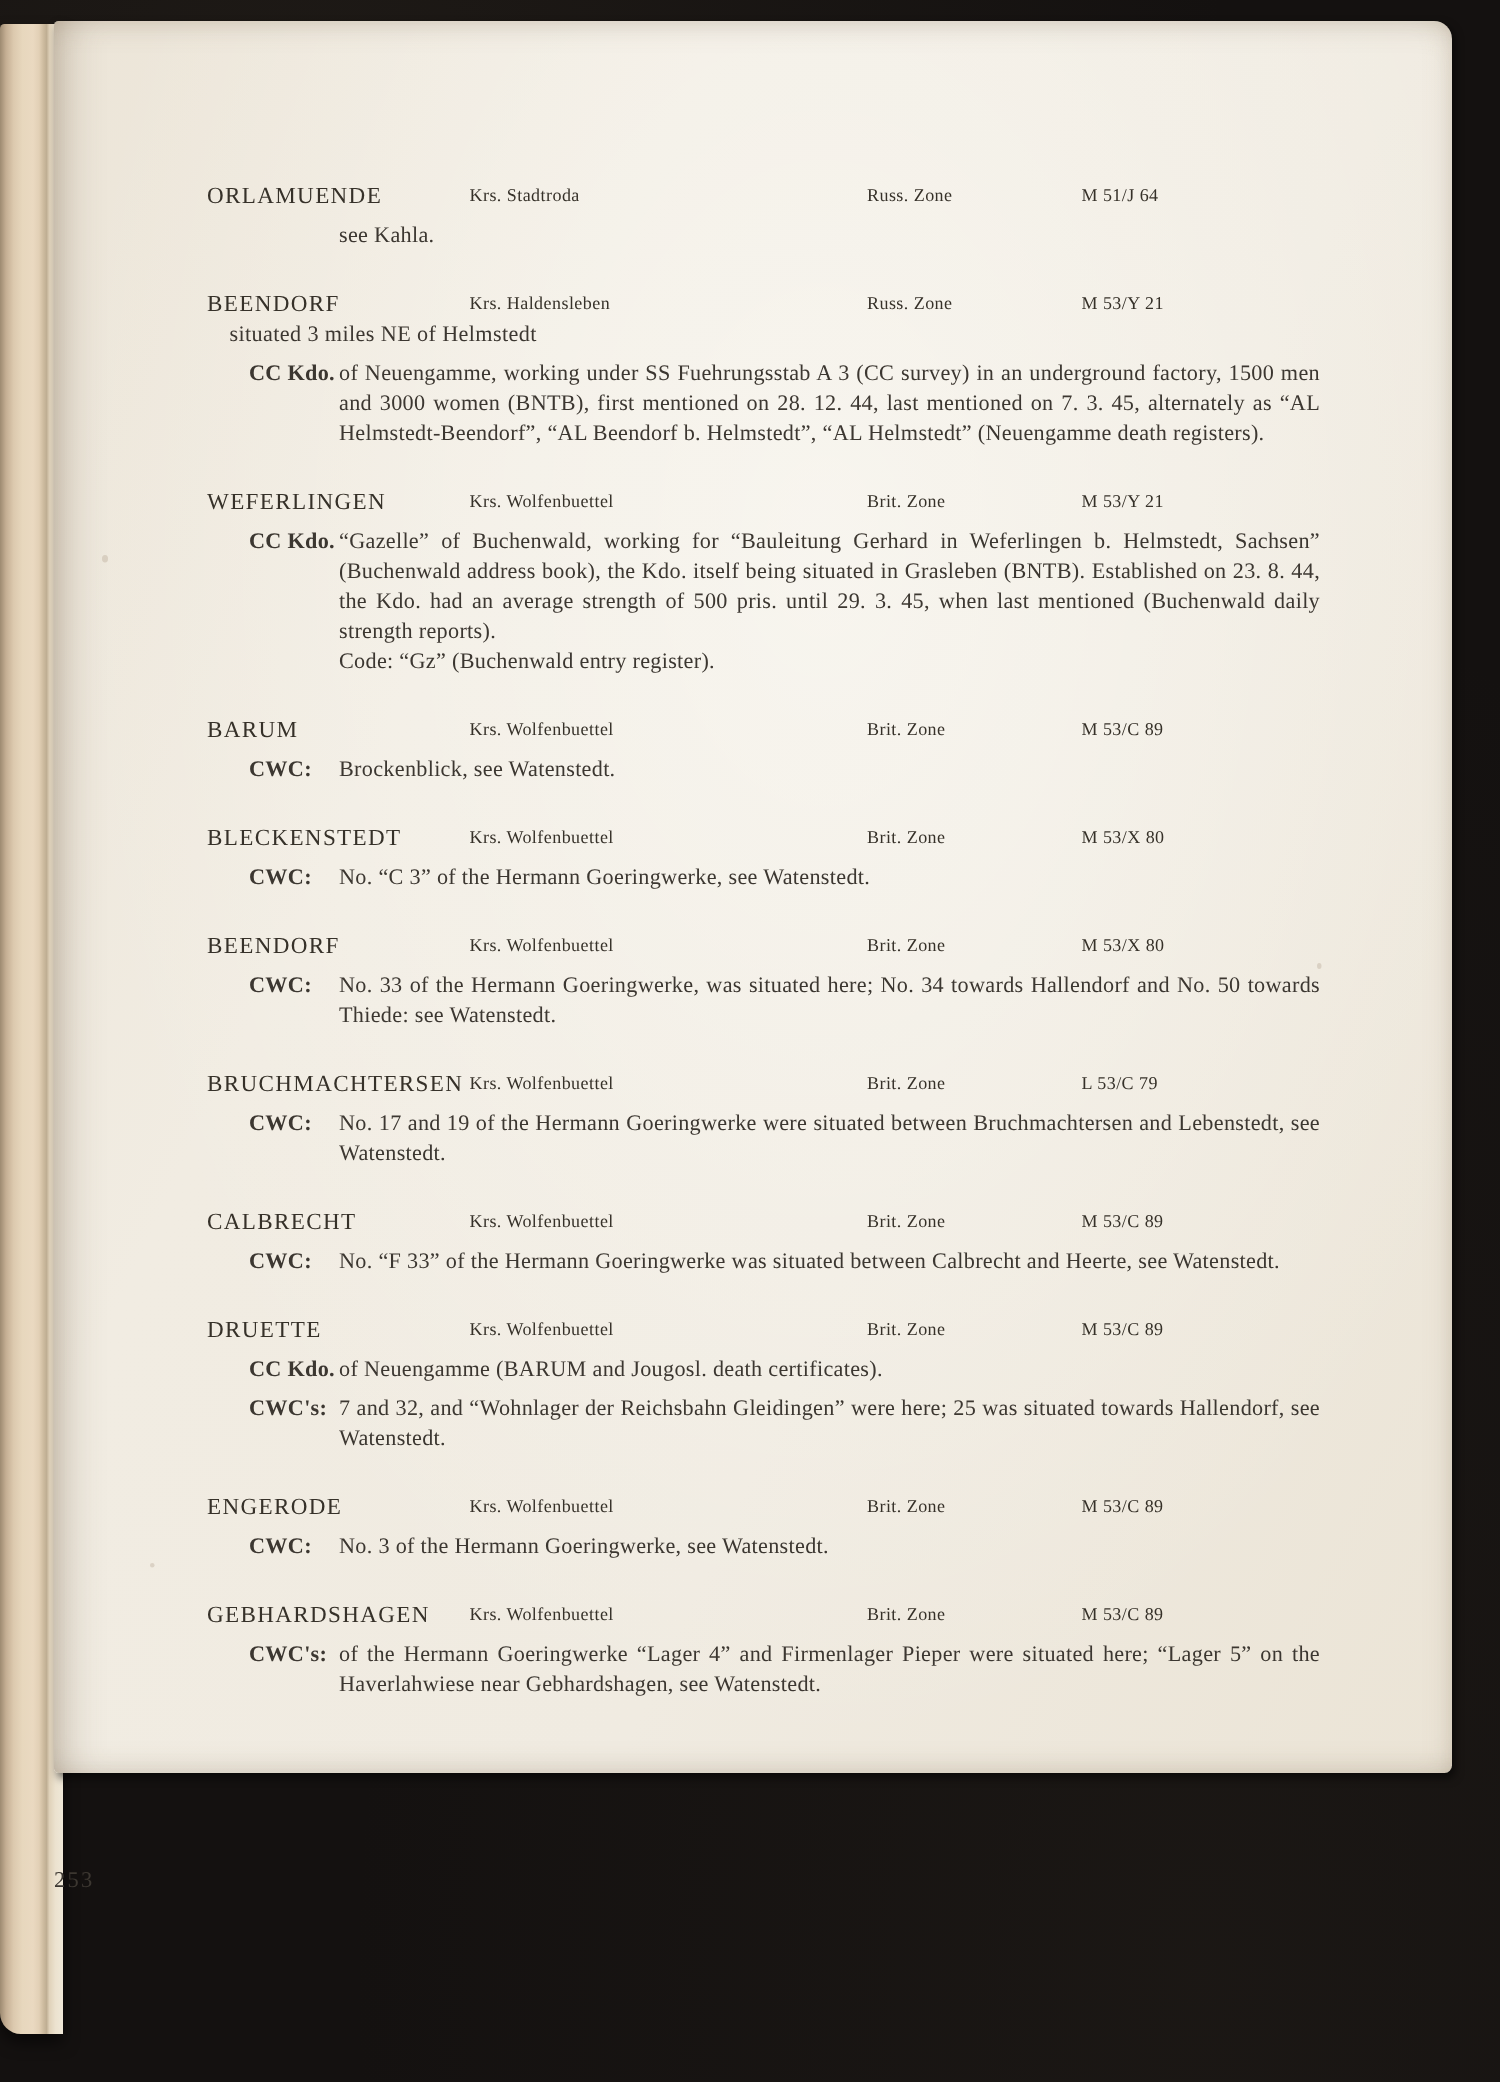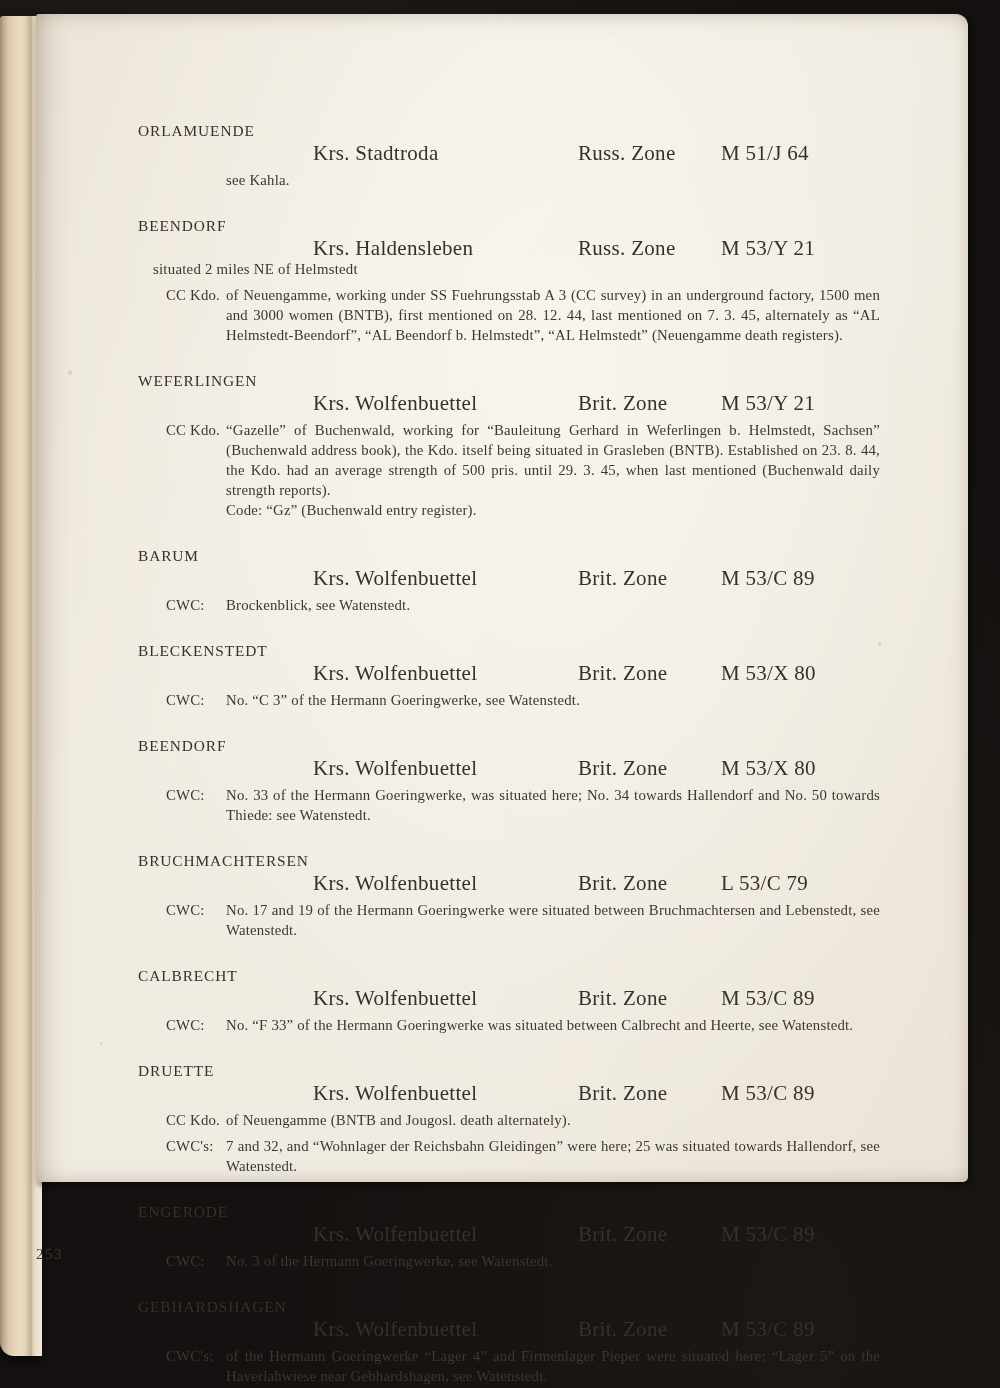--- a/index.html
+++ b/index.html
@@ -72,24 +72,23 @@
     grid-template-columns: 175px 265px 143px 1fr;
     line-height: 21px;
     font-size: 15.4px;
     color: #363129;
   }
   .entry-name {
     letter-spacing: 0.9px;
     white-space: nowrap;
   }
   .entry-krs, .entry-zone, .entry-ref {
-    font-size: 21px;
+    font-size: 12px;
     letter-spacing: 0.3px;
     white-space: nowrap;
-    margin-top: 23px;
   }
   .entry-subline {
     margin-left: 15px;
     line-height: 20px;
     font-size: 14.8px;
     letter-spacing: 0.25px;
   }
   .para {
     position: relative;
     margin: 6px 0 0 28px;
@@ -99,20 +98,21 @@
     letter-spacing: 0.2px;
     text-align: justify;
   }
   .para.tight { margin-top: 0; }
   .para-label {
     position: absolute;
     left: 0;
     top: 0;
     white-space: nowrap;
     text-align: center;
+    font-weight: bold;
   }
   .page-number {
     position: absolute;
     left: 0;
     width: 932px;
     top: 1232px;
     font-size: 15px;
     letter-spacing: 1.5px;
     color: #3c3731;
   }
@@ -151,21 +151,21 @@
 </div>
   </section>
 
   <section class="entry">
     <div class="entry-header">
       <span class="entry-name">BEENDORF</span>
       <span class="entry-krs">Krs. Haldensleben</span>
       <span class="entry-zone">Russ. Zone</span>
       <span class="entry-ref">M 53/Y 21</span>
     </div>
-    <div class="entry-subline">situated 2 miles NE of Helmstedt</div>
+    <div class="entry-subline">situated 3 miles NE of Helmstedt</div>
     <div class="entry-paras">
   <div class="para">
     <span class="para-label">CC Kdo.</span>
     <span class="para-text">of Neuengamme, working under SS Fuehrungsstab A 3 (CC survey) in an underground factory, 1500 men and 3000 women (BNTB), first mentioned on 28. 12. 44, last mentioned on 7. 3. 45, alternately as “AL Helmstedt-Beendorf”, “AL Beendorf b. Helmstedt”, “AL Helmstedt” (Neuengamme death registers).</span>
   </div>
 </div>
   </section>
 
   <section class="entry">
     <div class="entry-header">
@@ -271,21 +271,21 @@
     <div class="entry-header">
       <span class="entry-name">DRUETTE</span>
       <span class="entry-krs">Krs. Wolfenbuettel</span>
       <span class="entry-zone">Brit. Zone</span>
       <span class="entry-ref">M 53/C 89</span>
     </div>
 
     <div class="entry-paras">
   <div class="para">
     <span class="para-label">CC Kdo.</span>
-    <span class="para-text">of Neuengamme (BNTB and Jougosl. death alternately).</span>
+    <span class="para-text">of Neuengamme (BARUM and Jougosl. death certificates).</span>
   </div>
 
   <div class="para">
     <span class="para-label">CWC's:</span>
     <span class="para-text">7 and 32, and “Wohnlager der Reichsbahn Gleidingen” were here; 25 was situated towards Hallendorf, see Watenstedt.</span>
   </div>
 </div>
   </section>
 
   <section class="entry">

